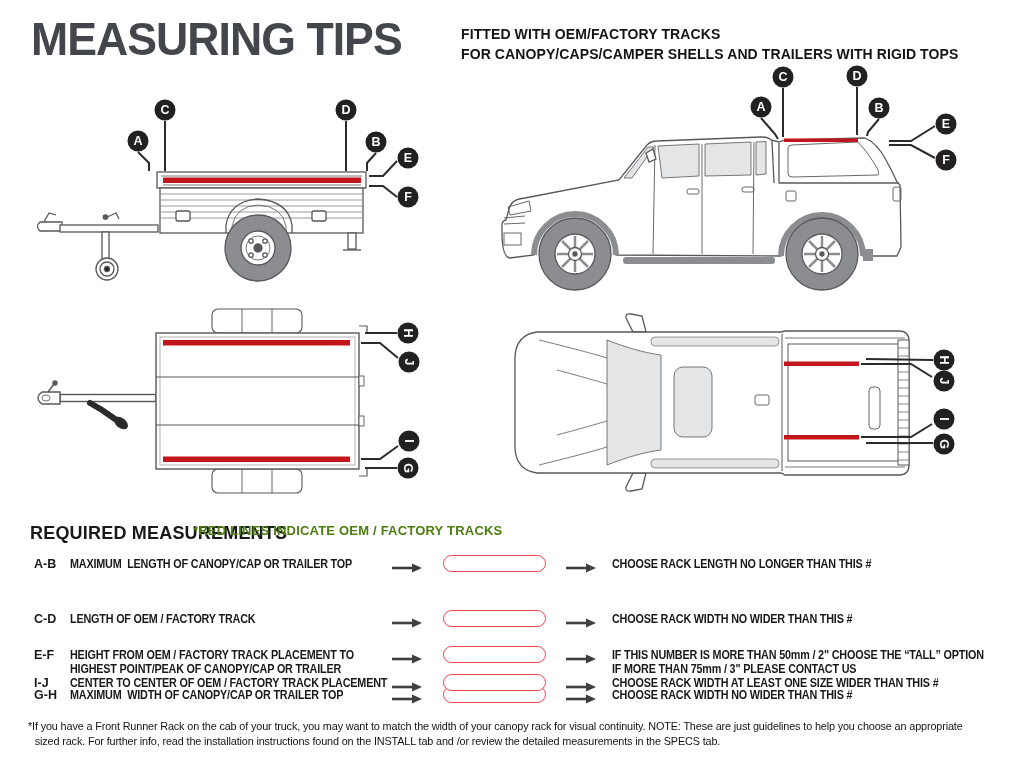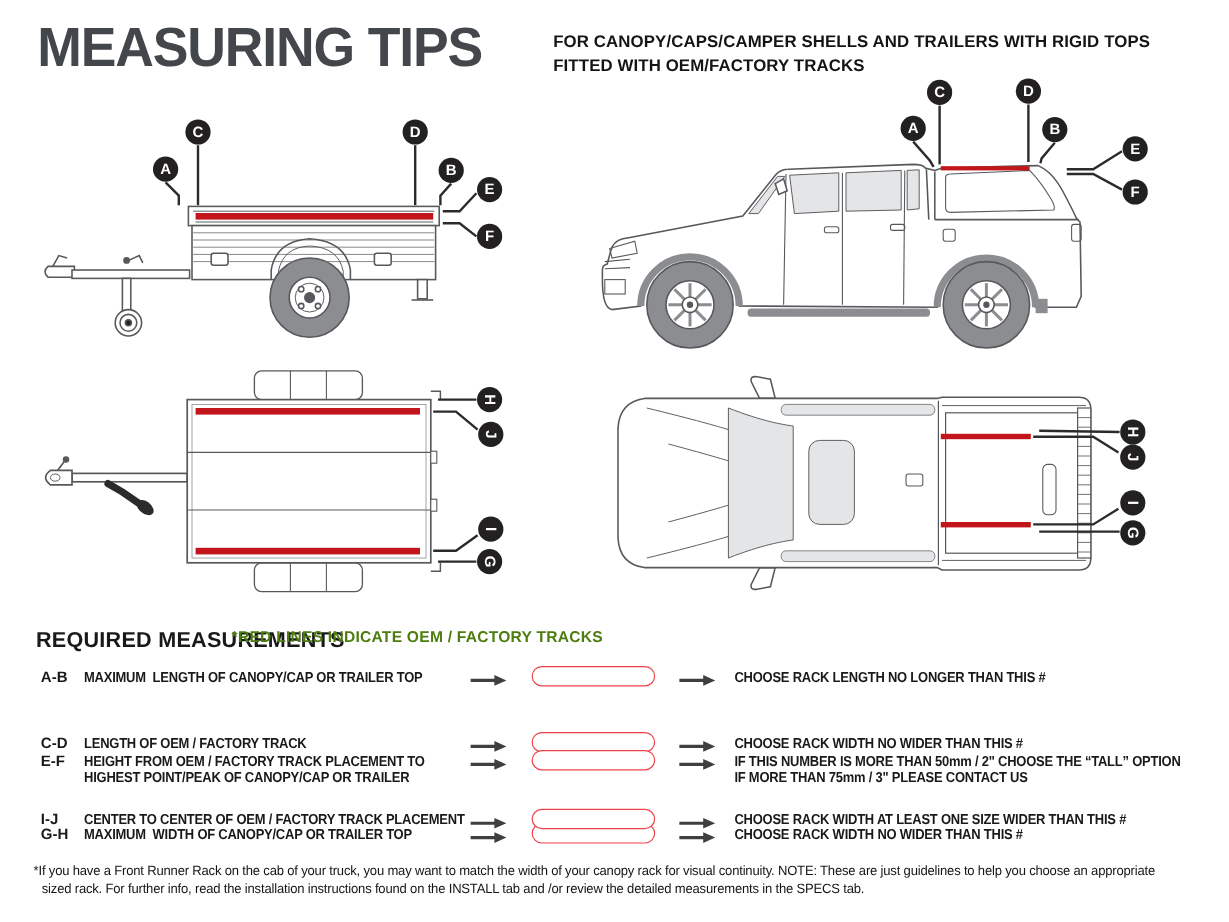--- a/index.html
+++ b/index.html
@@ -34,22 +34,22 @@
             color:#141414;transform:scaleX(.97);transform-origin:left top;}
   .footnote .l2{padding-left:7px;}
 </style>
 </head>
 <body>
 
 <div class="page">
 
   <div class="abs title bt">MEASURING TIPS</div>
   <div class="abs subtitle">
+    <div class="bt">FITTED WITH OEM/FACTORY TRACKS</div>
     <div class="bt">FOR CANOPY/CAPS/CAMPER SHELLS AND TRAILERS WITH RIGID TOPS</div>
-    <div class="bt">FITTED WITH OEM/FACTORY TRACKS</div>
   </div>
 
   <svg class="abs" style="left:30px;top:85px" width="415" height="215" viewBox="0 0 415 215">
     <g stroke="#57585b" stroke-width="1.3" fill="#ffffff">
 
       <path d="M10,137 Q5,141.5 10,146 L32,146 L32,137 Z"></path>
       <path d="M14,137 L19,128 L26,130" fill="none"></path>
       <rect x="30" y="140" width="98" height="7"></rect>
 
       <rect x="72" y="147" width="7" height="28"></rect>
@@ -395,21 +395,21 @@
           <polygon points="20,0.6 30,5 20,9.4" fill="#3e3f41"></polygon>
         </svg></span>
     <span class="m-oval"></span>
     <span class="m-arr2"><svg width="30" height="10" viewBox="0 0 30 10">
           <line x1="0" y1="5" x2="21" y2="5" stroke="#3e3f41" stroke-width="2.6"></line>
           <polygon points="20,0.6 30,5 20,9.4" fill="#3e3f41"></polygon>
         </svg></span>
     <span class="m-result bt">CHOOSE RACK WIDTH NO WIDER THAN THIS #</span>
   </div>
 
-  <div class="m-row" style="top:627px">
+  <div class="m-row" style="top:648px">
     <span class="m-range bt">E-F</span>
     <span class="m-desc bt">HEIGHT FROM OEM / FACTORY TRACK PLACEMENT TO</span>
     <span class="m-desc2 bt">HIGHEST POINT/PEAK OF CANOPY/CAP OR TRAILER</span>
     <span class="m-arr1"><svg width="30" height="10" viewBox="0 0 30 10">
           <line x1="0" y1="5" x2="21" y2="5" stroke="#3e3f41" stroke-width="2.6"></line>
           <polygon points="20,0.6 30,5 20,9.4" fill="#3e3f41"></polygon>
         </svg></span>
     <span class="m-oval"></span>
     <span class="m-arr2"><svg width="30" height="10" viewBox="0 0 30 10">
           <line x1="0" y1="5" x2="21" y2="5" stroke="#3e3f41" stroke-width="2.6"></line>

